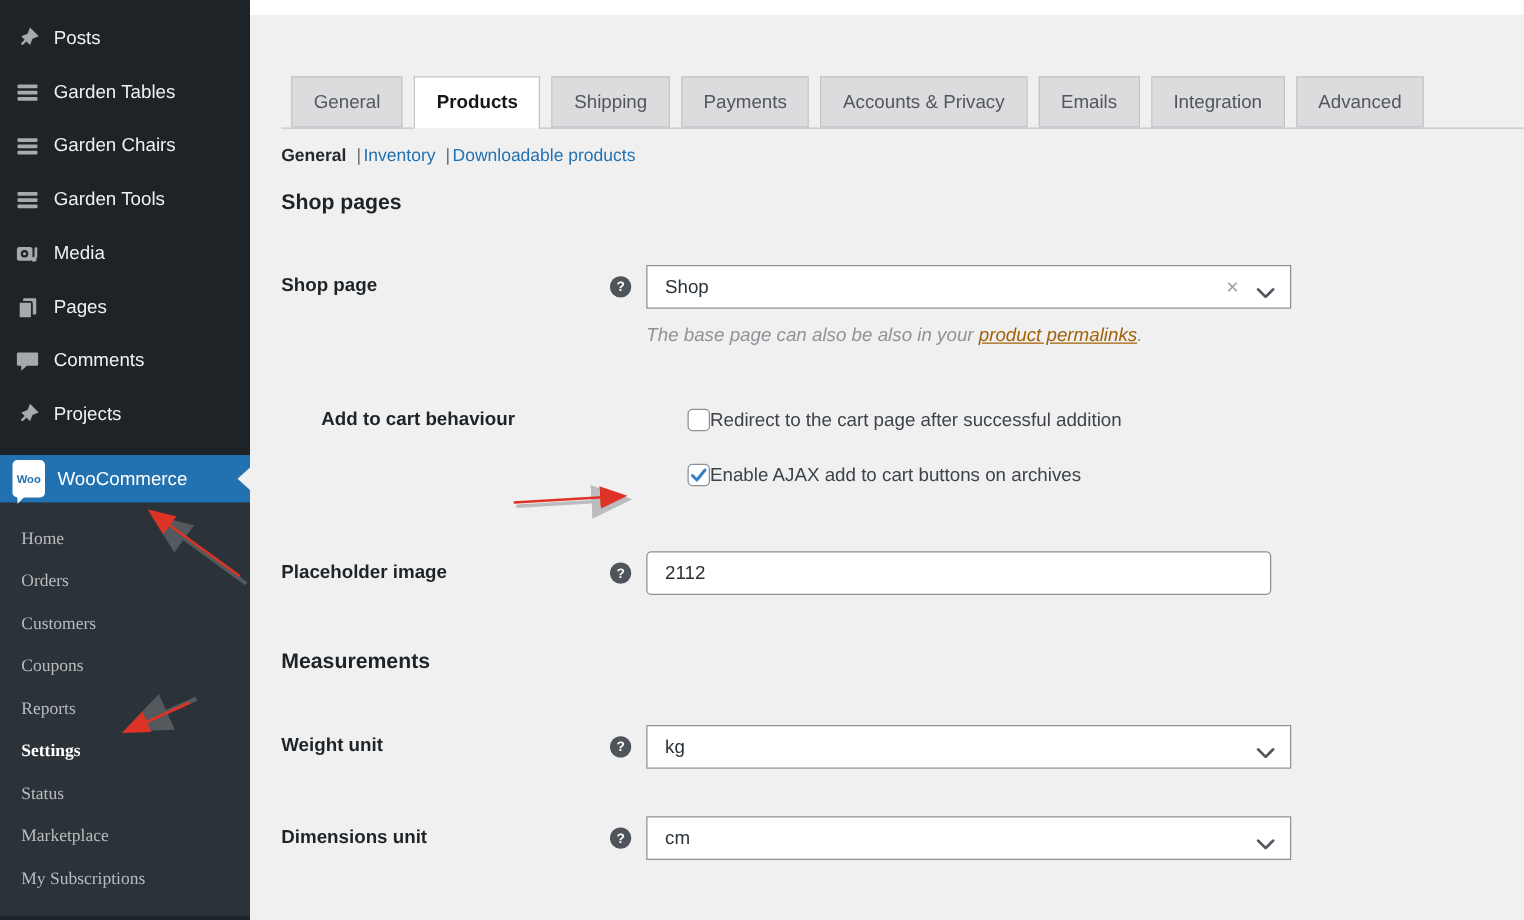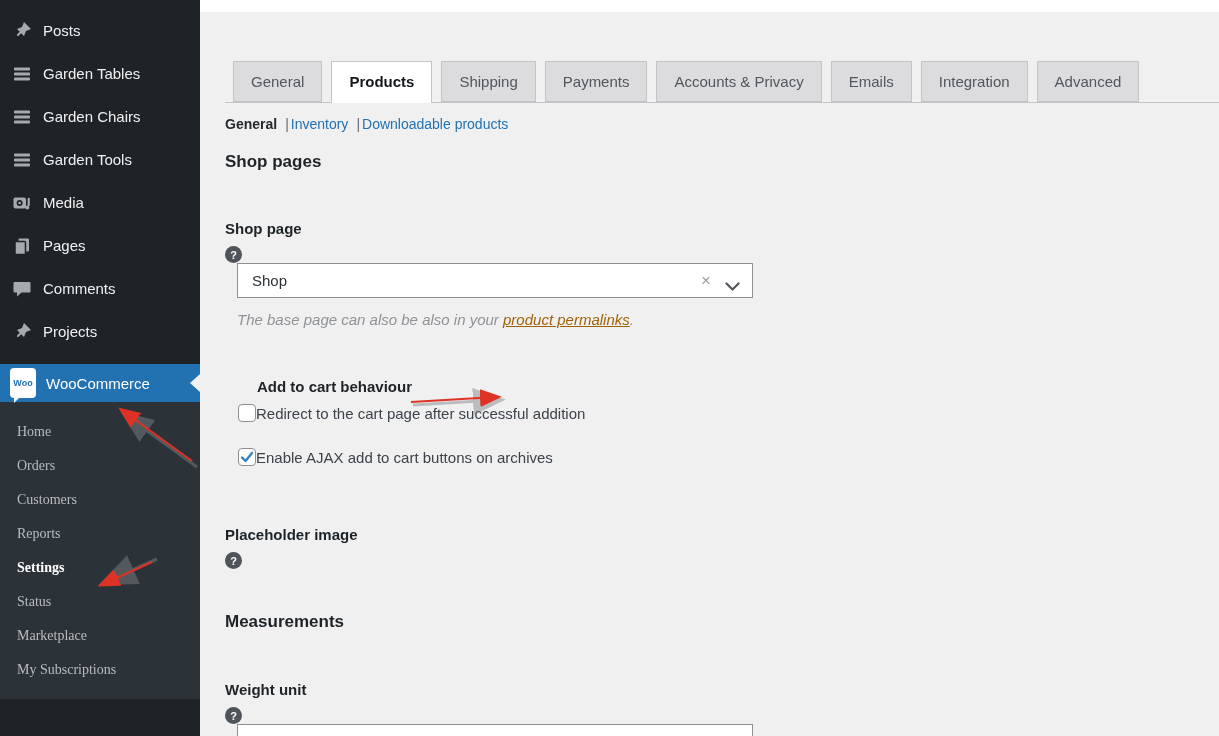--- a/index.html
+++ b/index.html
@@ -33,21 +33,21 @@
               display:flex; gap:9px; align-items:flex-end; }
   .tab { background:#dcdcde; border:1px solid #c3c4c7; height:41px; line-height:39px; padding:0 17px;
          font-size:15px; color:#50575e; cursor:pointer; white-space:nowrap; }
   .tab.active { background:#fff; color:#15181b; font-weight:bold; height:42px; line-height:40px;
                 margin-bottom:-1px; border-bottom:none; }
   .subnav { margin:13px 0 0 25px; font-size:14px; color:#3c434a; }
   .subnav .cur { font-weight:bold; color:#23282d; }
   .subnav a { color:#2271b1; text-decoration:none; cursor:pointer; }
   .sep { color:#646970; margin:0 2px 0 8px; }
   .section-h { margin:20px 0 0 25px; font-size:17px; font-weight:bold; color:#1d2327; }
-  .row { display:flex; align-items:flex-start; margin-left:25px;flex-direction:column; }
+  .row { display:flex; align-items:flex-start; margin-left:25px; }
   .row-label { width:263px; padding-top:8px; font-size:15px; font-weight:bold; color:#1d2327; flex:none; }
   .help { width:17px; height:17px; border-radius:50%; background:#4e545a; color:#fff; font-size:11px;
           font-weight:bold; display:flex; align-items:center; justify-content:center; margin-top:9px; flex:none; cursor:pointer; }
   .help-spacer { width:17px; margin-top:9px; flex:none; }
   .field-col { margin-left:12px; width:500px; }
   .select { width:516px; height:35px; background:#fff; border:1px solid #8c8f94; border-radius:0;
             font-size:15px; color:#2c3338; display:flex; align-items:center; padding:0 14px;
             position:relative; cursor:pointer; }
   .chevron { position:absolute; right:12px; top:13px; }
   .clear-x { position:absolute; right:41px; top:7px; color:#9aa0a5; font-size:17px; cursor:pointer; }
@@ -167,20 +167,21 @@
       <span>Woo</span>
     </span>
     <span>WooCommerce</span>
     <span class="wc-arrow"></span>
   </div>
 
   <div class="submenu">
     <div class="submenu-item">Home</div>
     <div class="submenu-item">Orders</div>
     <div class="submenu-item">Customers</div>
+    <div class="submenu-item">Coupons</div>
     <div class="submenu-item">Reports</div>
     <div class="submenu-item current">Settings</div>
     <div class="submenu-item">Status</div>
     <div class="submenu-item">Marketplace</div>
     <div class="submenu-item">My Subscriptions</div>
   </div>
 </div>
 
 <div class="content">
   <div class="top-band"></div>
@@ -236,20 +237,23 @@
             </svg>
         </span>
         <span class="cb-label">Enable AJAX add to cart buttons on archives</span>
       </div>
     </div>
   </div>
 
   <div class="row" id="row-placeholder">
     <div class="row-label">Placeholder image</div>
     <div class="help">?</div>
+    <div class="field-col">
+      <input class="text-input" type="text" value="2112" style="">
+    </div>
   </div>
 
   <div class="section-h" id="h-measurements">Measurements</div>
 
   <div class="row" id="row-weight">
     <div class="row-label">Weight unit</div>
     <div class="help">?</div>
     <div class="field-col">
       <div class="select">
         <span>kg</span>

